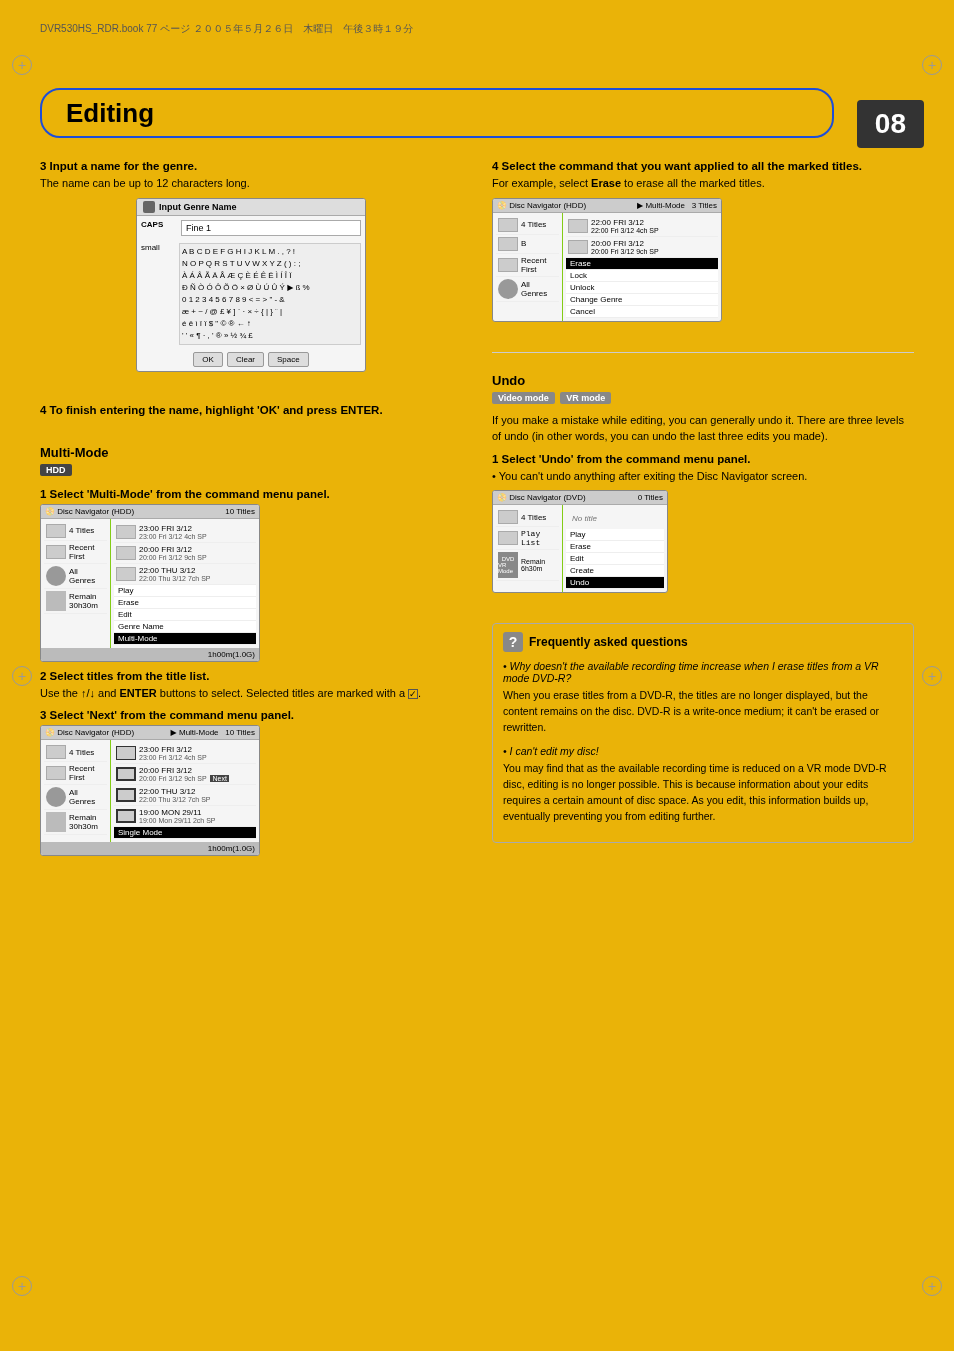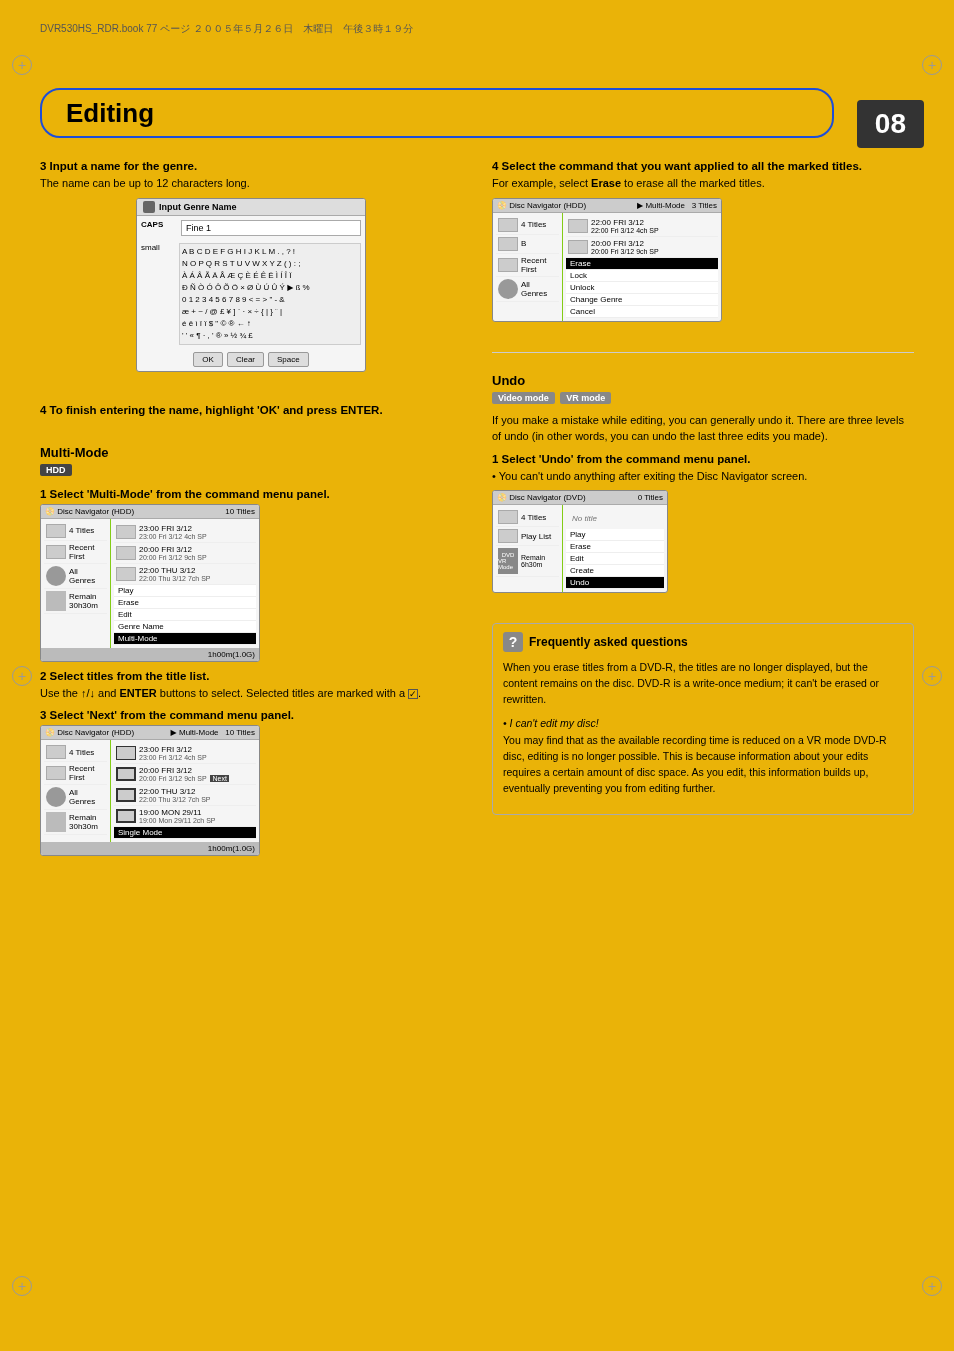--- a/index.html
+++ b/index.html
@@ -640,21 +640,21 @@
               <span>0 Titles</span>
             </div>
             <div class="disc-nav-content">
               <div class="disc-nav-left">
                 <div class="nav-item">
                   <div class="nav-thumb"></div>
                   <span style="font-size:8px;">4 Titles</span>
                 </div>
                 <div class="nav-item">
                   <div class="nav-thumb"></div>
-                  <span style="font-size:8px;">Play List</span>
+                  <span style="font-size:8px;font-family:Liberation Mono, monospace;">Play List</span>
                 </div>
                 <div class="nav-item">
                   <div style="width:20px;height:26px;background:#888;flex-shrink:0;display:flex;flex-direction:column;align-items:center;justify-content:center;">
                     <div style="font-size:6px;color:#fff;">DVD</div>
                     <div style="font-size:6px;color:#fff;">VR Mode</div>
                   </div>
                   <span style="font-size:7px;">Remain<br>6h30m</span>
                 </div>
               </div>
               <div class="disc-nav-right">
@@ -673,20 +673,23 @@
       <div class="faq-box">
         <div class="faq-title">
           <div class="faq-icon">
             <svg width="20" height="20" viewBox="0 0 20 20">
               <rect width="20" height="20" rx="3" fill="#888"></rect>
               <text x="10" y="15" text-anchor="middle" fill="white" font-size="14" font-weight="bold">?</text>
             </svg>
           </div>
           <span>Frequently asked questions</span>
         </div>
+        <div class="faq-q">
+          • <em>Why doesn't the available recording time increase when I erase titles from a VR mode DVD-R?</em>
+        </div>
         <div class="faq-a">When you erase titles from a DVD-R, the titles are no longer displayed, but the content remains on the disc. DVD-R is a write-once medium; it can't be erased or rewritten.</div>
         <div class="faq-q">
           • <em>I can't edit my disc!</em>
         </div>
         <div class="faq-a">You may find that as the available recording time is reduced on a VR mode DVD-R disc, editing is no longer possible. This is because information about your edits requires a certain amount of disc space. As you edit, this information builds up, eventually preventing you from editing further.</div>
       </div>
 
     </div>
   </div>
 

